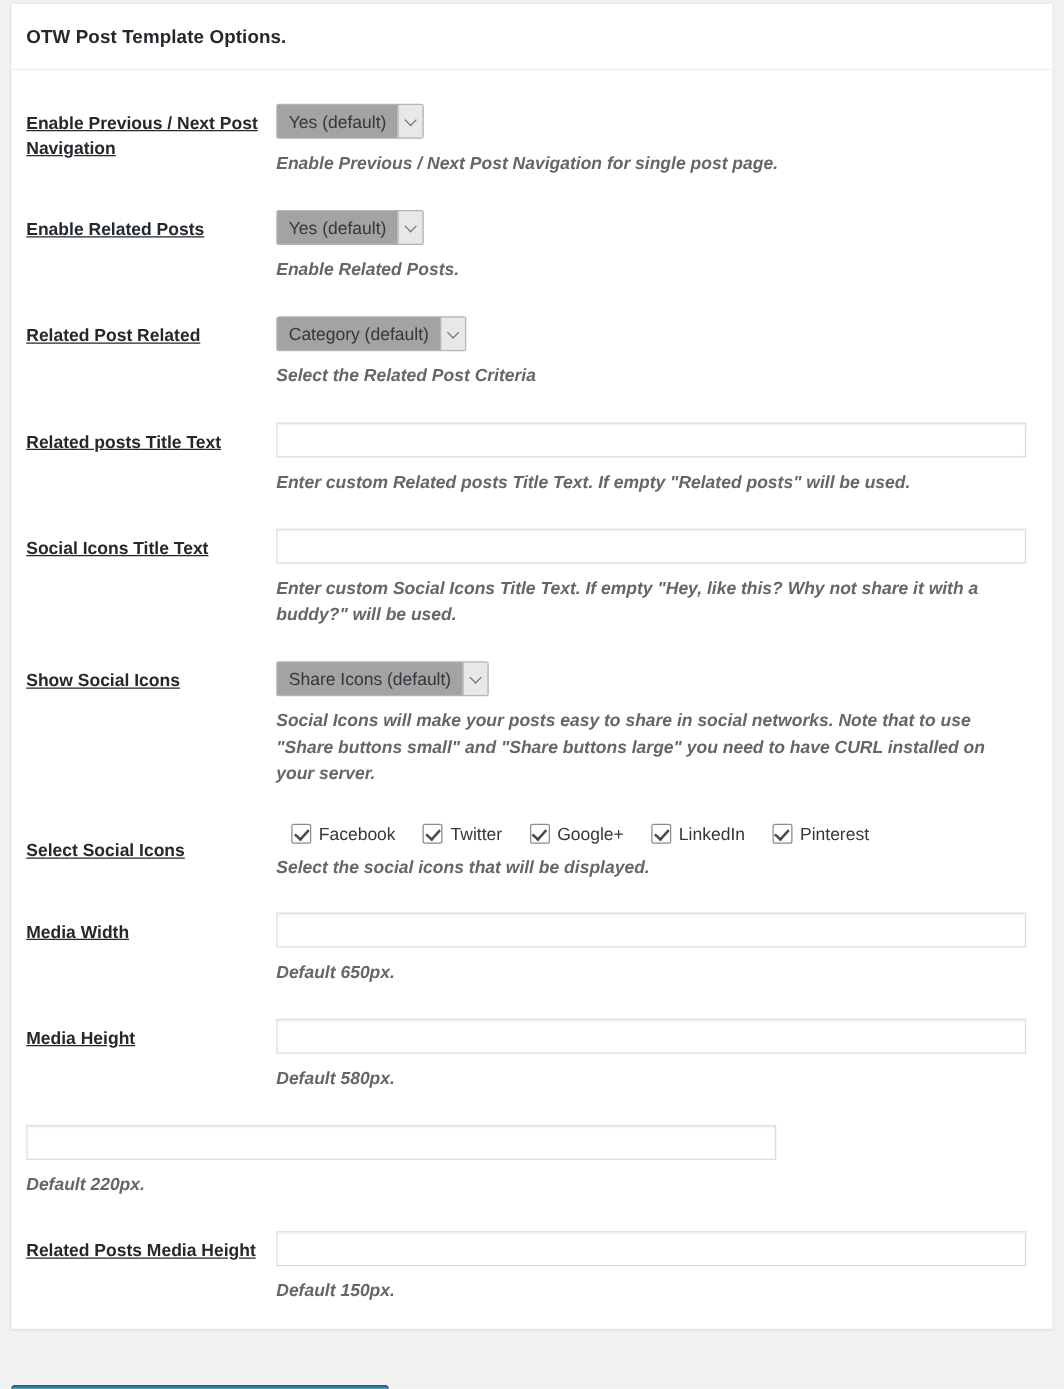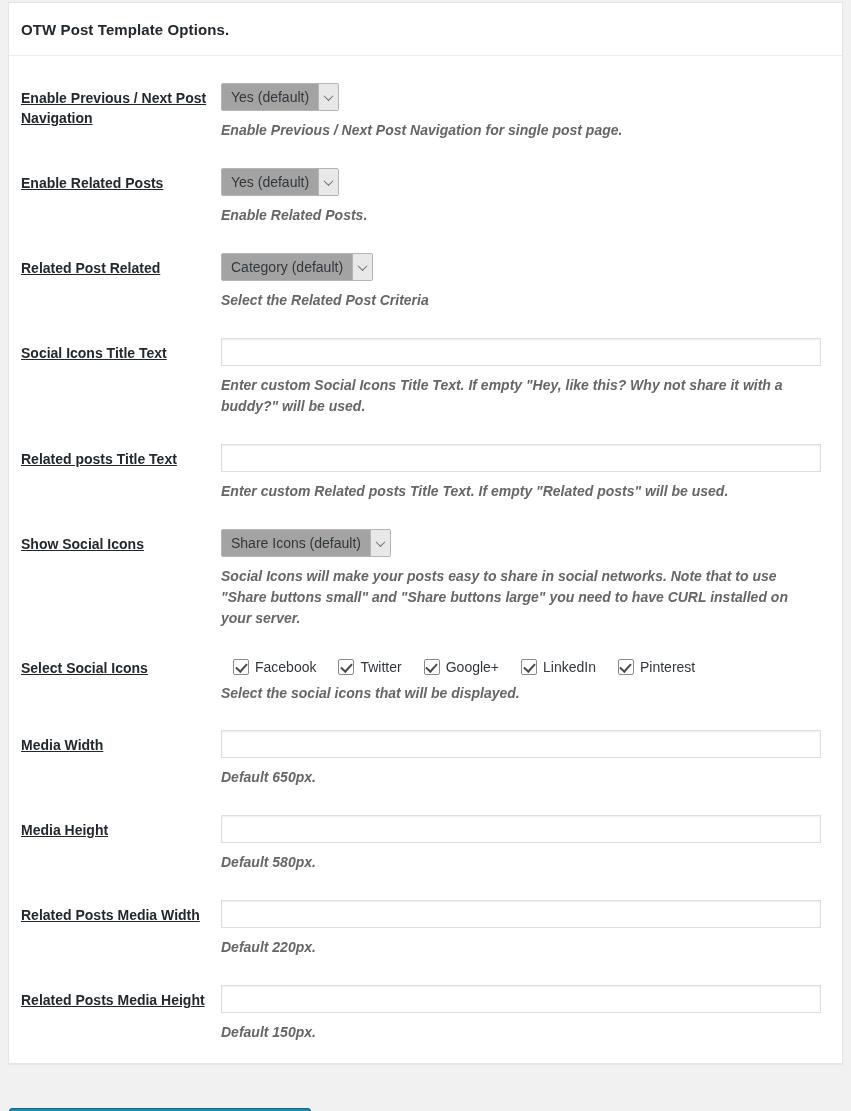--- a/index.html
+++ b/index.html
@@ -41,21 +41,21 @@
 
   .label-col {
     flex: 0 0 200px;
     padding-right: 12px;
     font-weight: bold;
     color: #23282d;
     line-height: 20px;
     padding-top: 5px;
     text-decoration: underline;
   }
-  .row.compact .label-col { padding-top: 2px; }
+  .row.compact .label-col { padding-top: 2px; margin-top: 12px; }
   .field-col { width: 600px; }
 
   
   .select {
     display: inline-flex;
     align-items: stretch;
     height: 28px;
     background: #a3a3a3;
     border: 1px solid #b4b4b4;
     border-radius: 2px;
@@ -184,32 +184,32 @@
         <div class="field-col">
           <div class="select">
             <span class="sel-val">Category (default)</span>
             <span class="sel-arrow"></span>
           </div>
           <div class="desc">Select the Related Post Criteria</div>
         </div>
       </div>
 
       <div class="row">
+        <div class="label-col">Related posts Title Text</div>
+        <div class="field-col">
+          <input type="text" class="text-input" value="" style="">
+          <div class="desc">Enter custom Related posts Title Text. If empty "Related posts" will be used.</div>
+        </div>
+      </div>
+
+      <div class="row">
         <div class="label-col">Social Icons Title Text</div>
         <div class="field-col">
           <input type="text" class="text-input" value="" style="">
           <div class="desc">Enter custom Social Icons Title Text. If empty "Hey, like this? Why not share it with a buddy?" will be used.</div>
-        </div>
-      </div>
-
-      <div class="row">
-        <div class="label-col">Related posts Title Text</div>
-        <div class="field-col">
-          <input type="text" class="text-input" value="" style="">
-          <div class="desc">Enter custom Related posts Title Text. If empty "Related posts" will be used.</div>
         </div>
       </div>
 
       <div class="row">
         <div class="label-col">Show Social Icons</div>
         <div class="field-col">
           <div class="select">
             <span class="sel-val">Share Icons (default)</span>
             <span class="sel-arrow"></span>
           </div>
@@ -256,21 +256,20 @@
 
       <div class="row">
         <div class="label-col">Media Height</div>
         <div class="field-col">
           <input type="text" class="text-input" value="" style="">
           <div class="desc">Default 580px.</div>
         </div>
       </div>
 
       <div class="row">
-        <div class="label-col">Related Posts Media Width</div>
         <div class="field-col">
           <input type="text" class="text-input" value="" style="">
           <div class="desc">Default 220px.</div>
         </div>
       </div>
 
       <div class="row">
         <div class="label-col">Related Posts Media Height</div>
         <div class="field-col">
           <input type="text" class="text-input" value="" style="">

